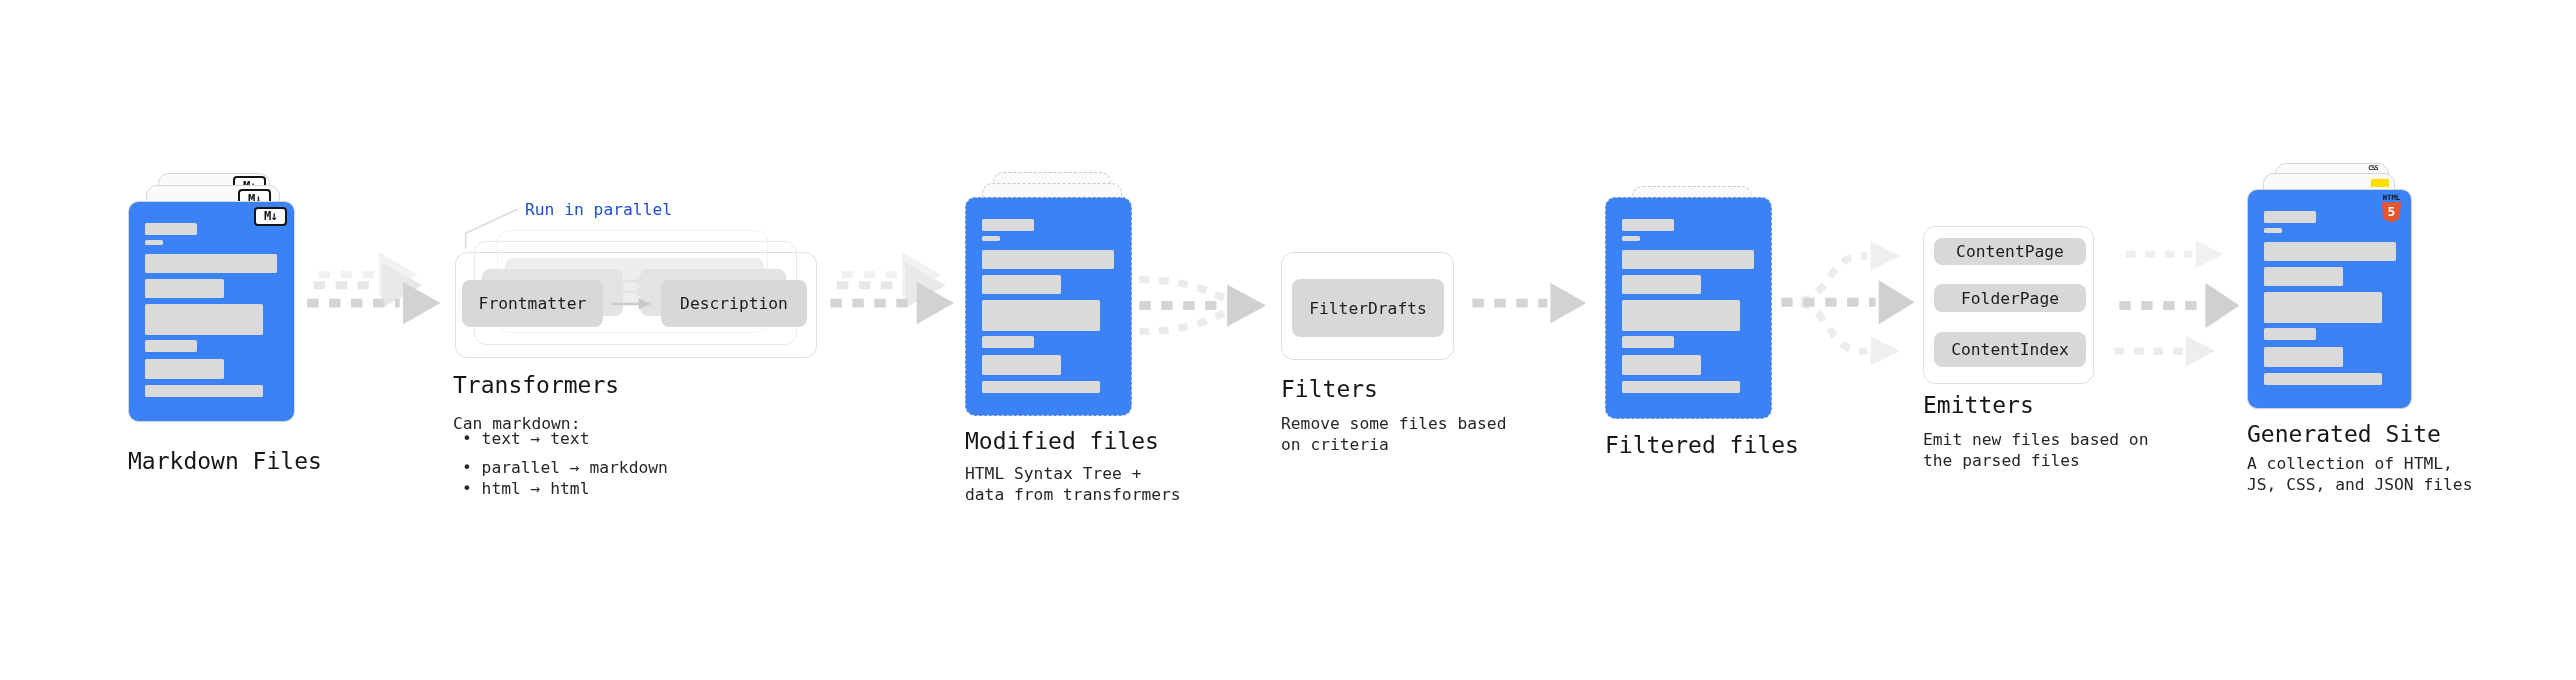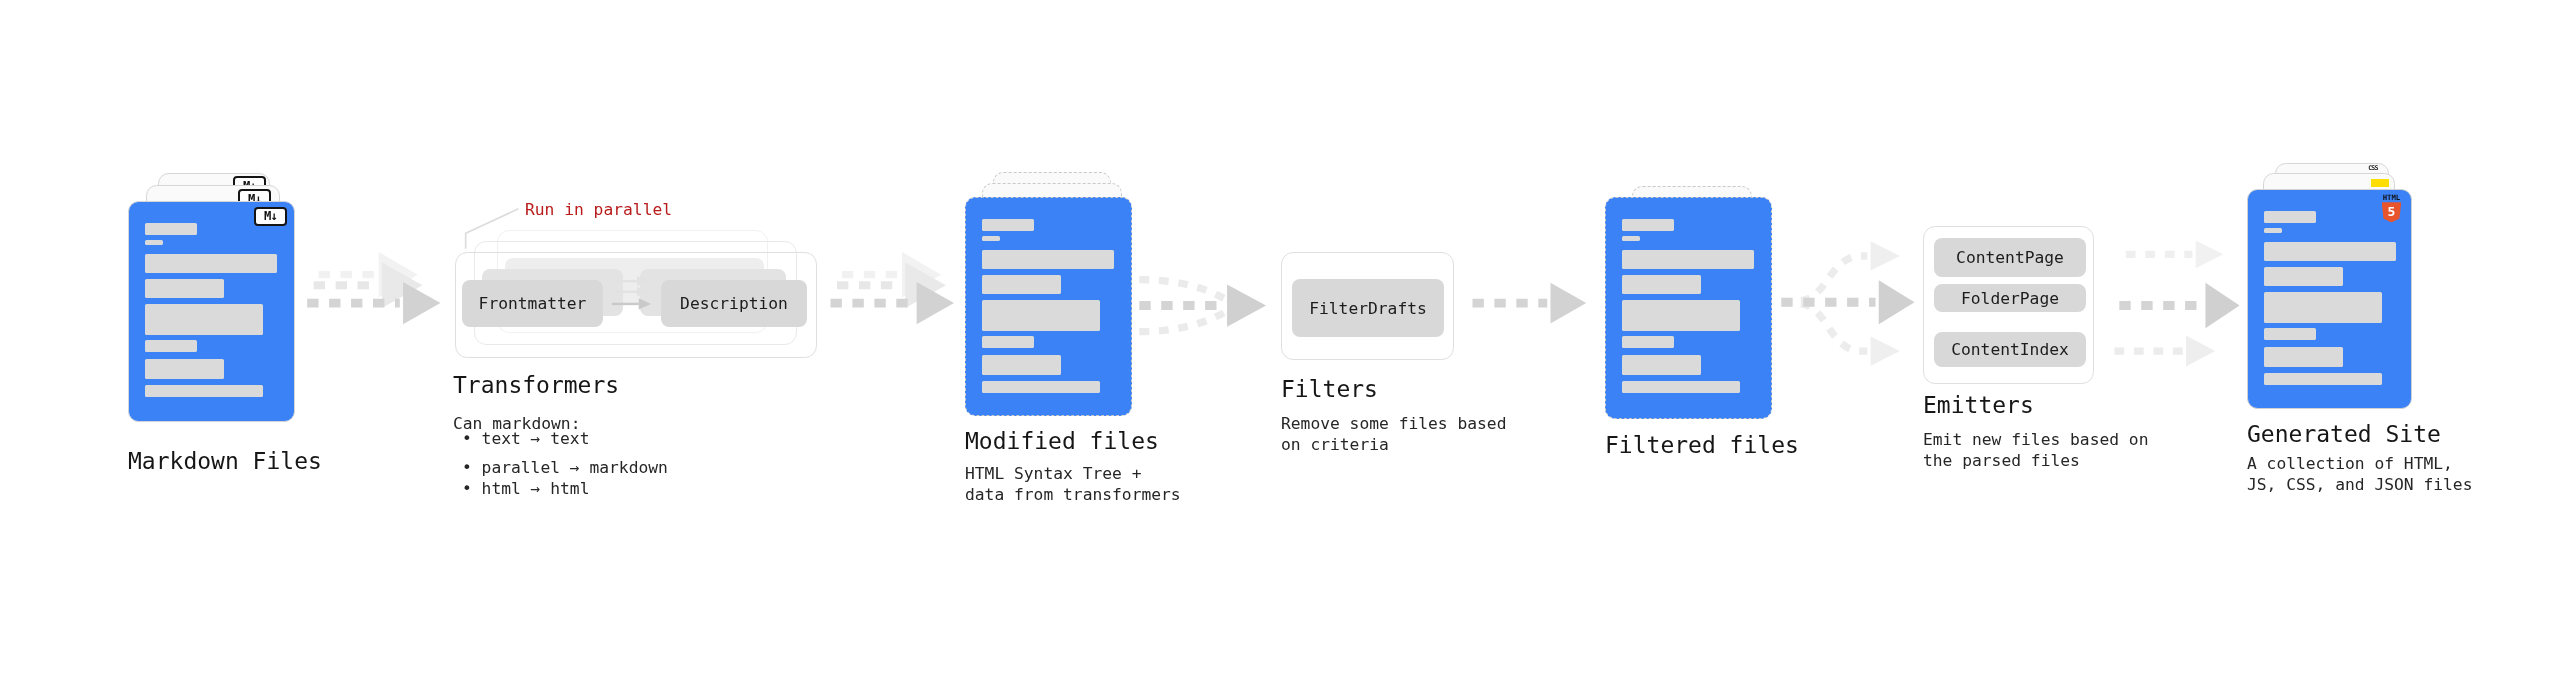--- a/index.html
+++ b/index.html
@@ -39,21 +39,21 @@
 
   
   .chip{position:absolute;box-sizing:border-box;background:#d8d8d8;border-radius:8.1px;
     display:flex;align-items:center;justify-content:center;
     font-size:16.3px;color:#1c1c1c;font-weight:500;}
   .chip.g2{background:#e3e3e3;}
   .chip.g3{background:#eeeeee;}
 
   .title{position:absolute;font-size:23px;line-height:28px;font-weight:500;color:#161616;white-space:pre;}
   .caption{position:absolute;font-size:16.3px;line-height:21px;color:#262626;white-space:pre-line;}
-  .note{position:absolute;font-size:16.3px;line-height:19.5px;color:#b91c1c;white-space:pre;}
+  .note{position:absolute;font-size:16.3px;line-height:19.5px;color:#1d4ed8;white-space:pre;}
 
   
   .md-badge{position:absolute;width:32.5px;height:18.7px;box-sizing:border-box;
     border:2.4px solid #141414;border-radius:4.1px;background:#ffffff;
     display:flex;align-items:center;justify-content:center;
     font-size:12.2px;font-weight:bold;letter-spacing:-0.8px;color:#141414;}
 
   
   .js-badge{position:absolute;width:18px;height:8.1px;background:#fedd00;}
   .css-badge{position:absolute;width:14px;text-align:center;}
@@ -202,21 +202,21 @@
     <div class="bar b4"></div>
     <div class="bar b5"></div>
     <div class="bar b6"></div>
     <div class="bar b7"></div>
     <div class="bar b8"></div>
   </div>
 </div>
 <div class="title" style="left:1605px;top:431px;">Filtered files</div>
 
 <div class="frame solidbg" style="left:1923px;top:226px;width:171px;height:158px;"></div>
-<div class="chip" style="left:1934px;top:238px;width:152px;height:39px;">ContentPage</div>
+<div class="chip" style="left:1934px;top:238px;width:152px;height:27px;">ContentPage</div>
 <div class="chip" style="left:1934px;top:284px;width:152px;height:28px;">FolderPage</div>
 <div class="chip" style="left:1934px;top:332px;width:152px;height:35px;">ContentIndex</div>
 <div class="title" style="left:1923px;top:391px;">Emitters</div>
 <div class="caption" style="left:1923px;top:429px;">Emit new files based on
 the parsed files</div>
 
 <div class="sliver abs" style="left:2275px;top:163px;width:114px;">
   <span class="css-badge" style="right:8.1px;top:2.4px;">
     <span class="css-txt">CSS</span>
     <span class="css-bar"></span>

